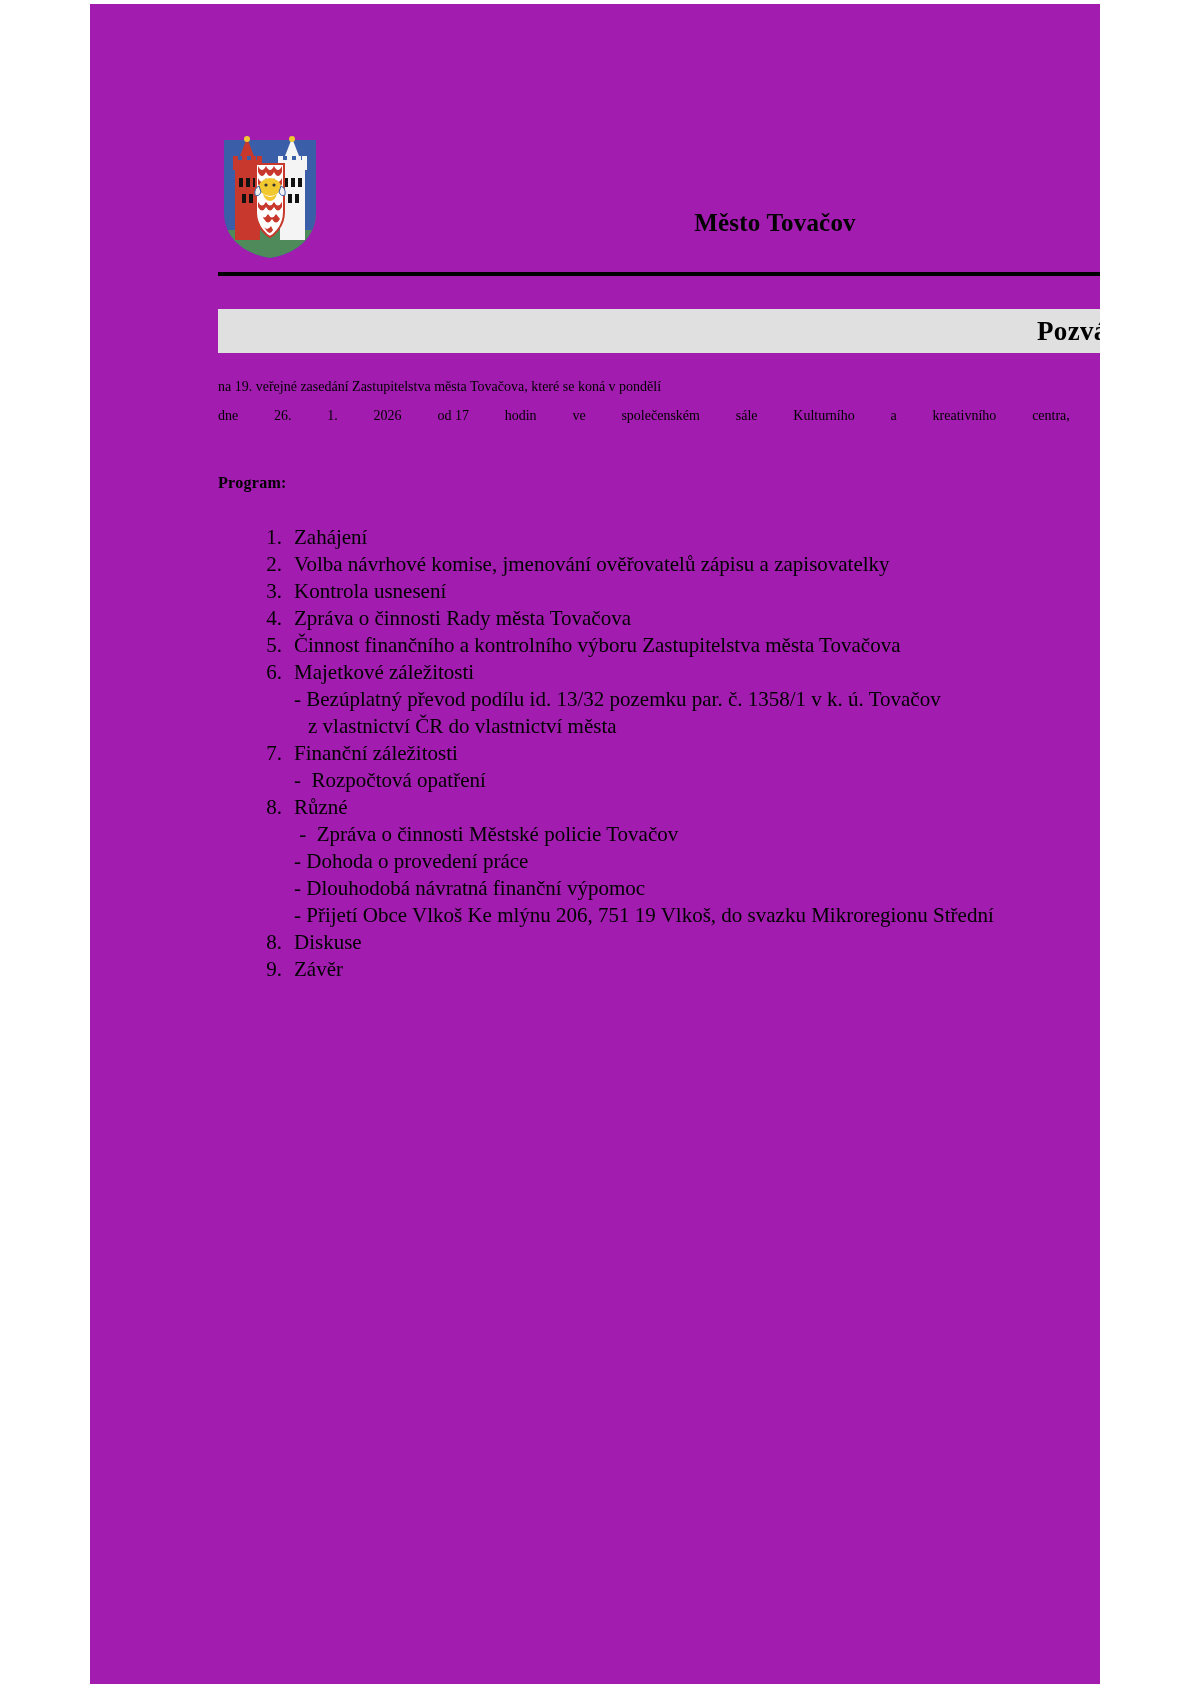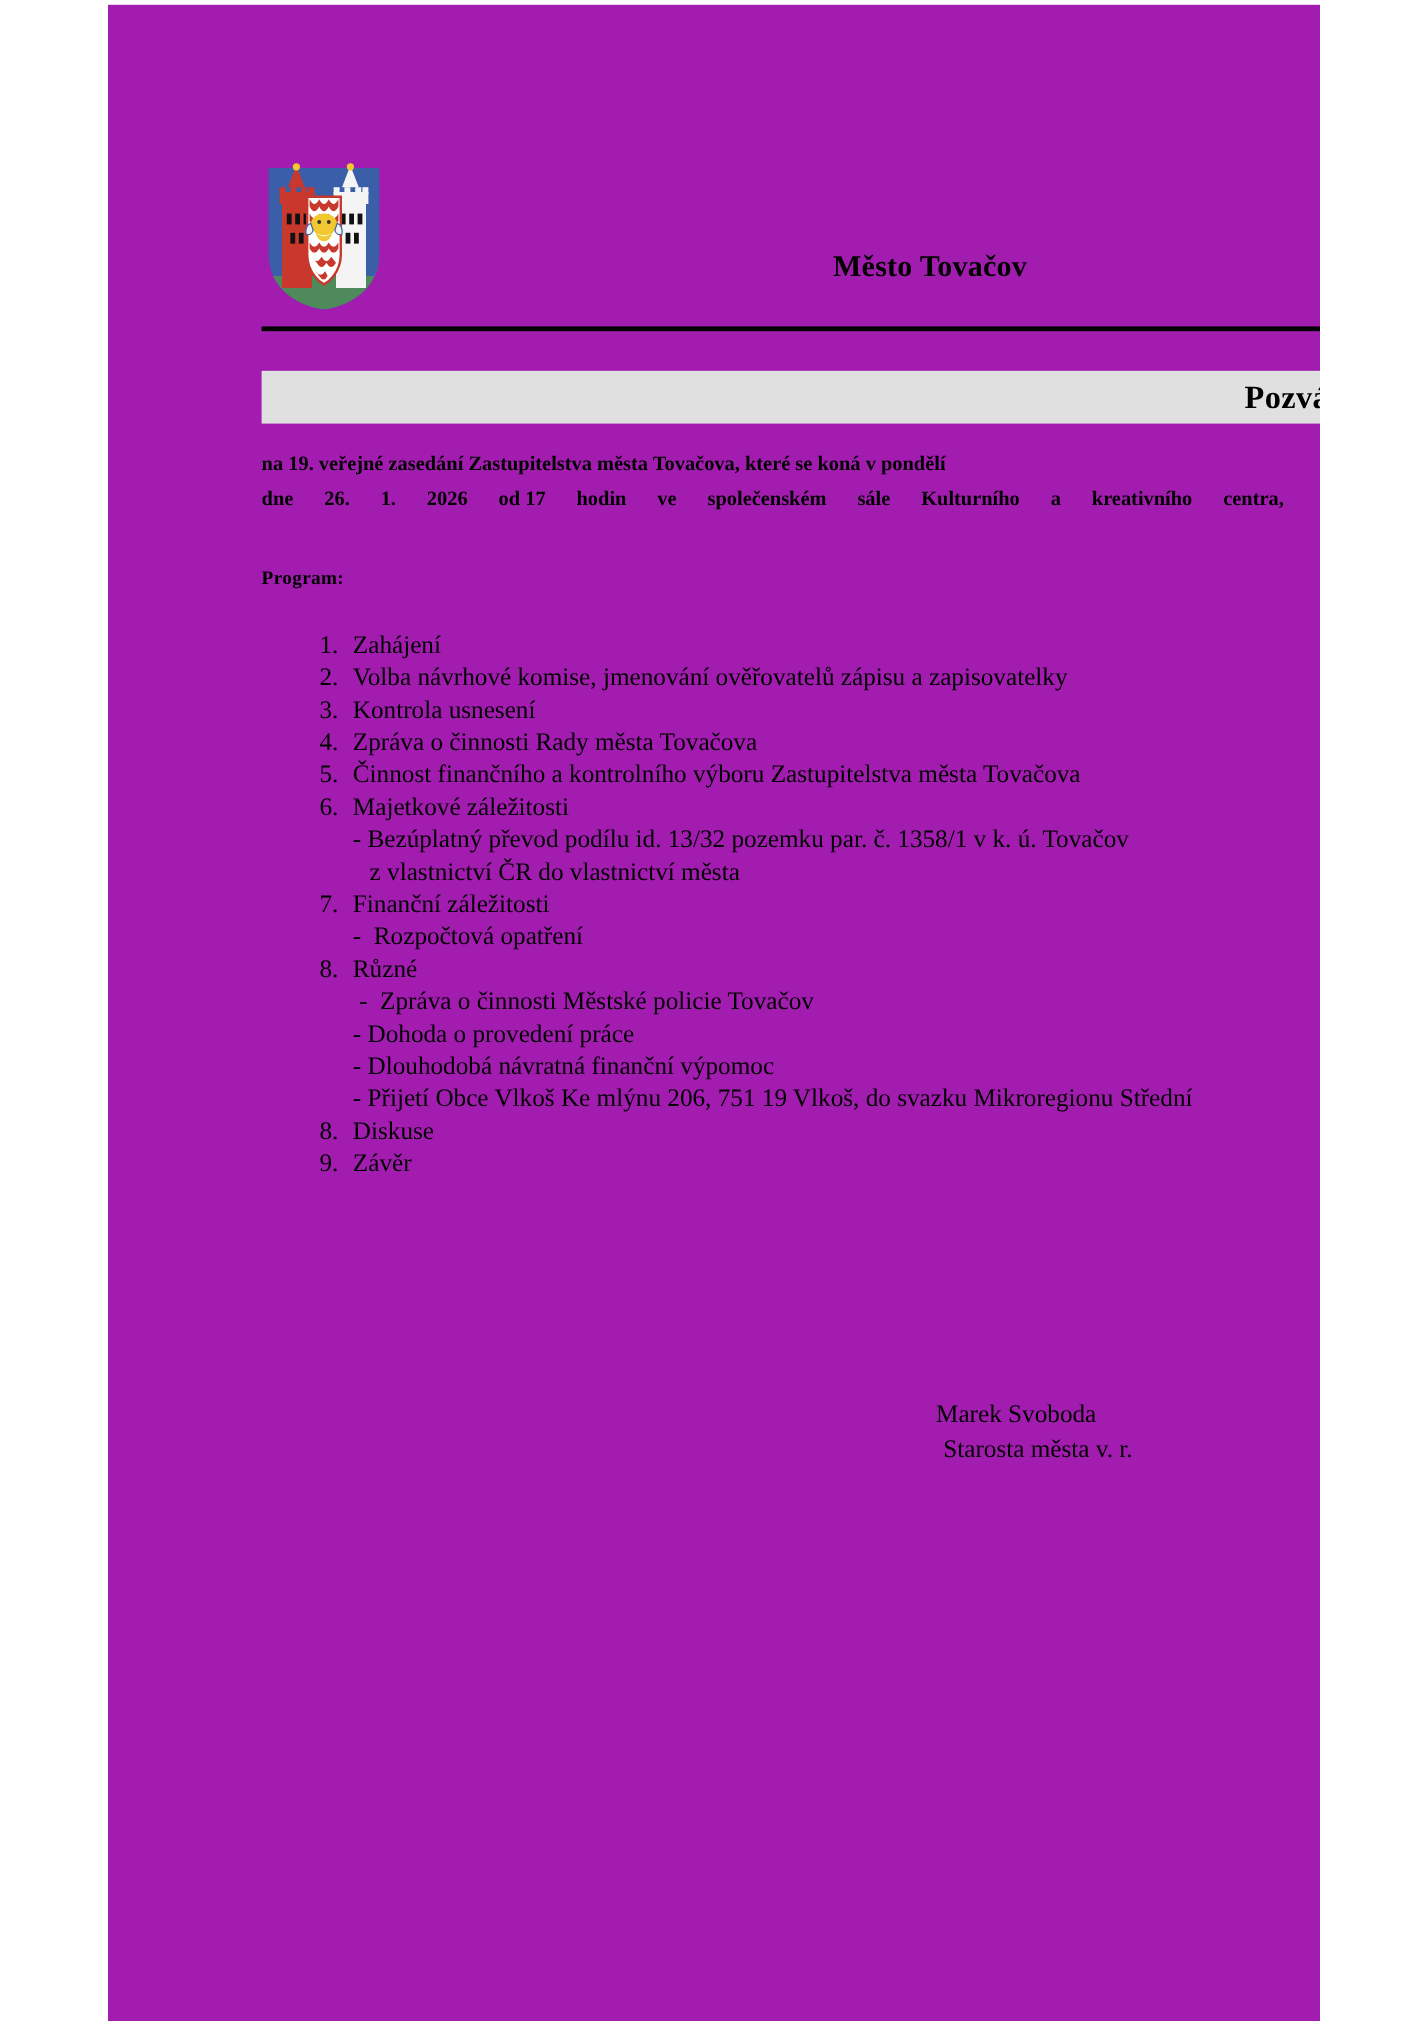--- a/index.html
+++ b/index.html
@@ -84,22 +84,22 @@
     font-weight: bold;
     letter-spacing: 0.3px;
   }
 
   
   .intro {
     position: absolute;
     left: 128px;
     top: 368px;
     width: 852px;
-    font-size: 17px;
-    font-weight: bold;
+    font-size: 14px;
+    font-weight: normal;
     line-height: 29px;
   }
   .intro .l1 { display: block; white-space: nowrap; }
   .intro .l2 {
     display: flex;
     justify-content: space-between;
     white-space: nowrap;
   }
   .intro .l3 { display: block; white-space: nowrap; }
 
@@ -332,18 +332,14 @@
       <span class="li-text">Diskuse</span>
     </div>
 
     <div class="li-row">
       <span class="li-num">9.</span>
       <span class="li-text">Závěr</span>
     </div>
 
   </div>
 
-  <div class="signature">
-    <span class="sig-name">Marek Svoboda</span>
-    <span class="sig-role">Starosta města v. r.</span>
-  </div>
 
 </div>
 
 </body></html>

